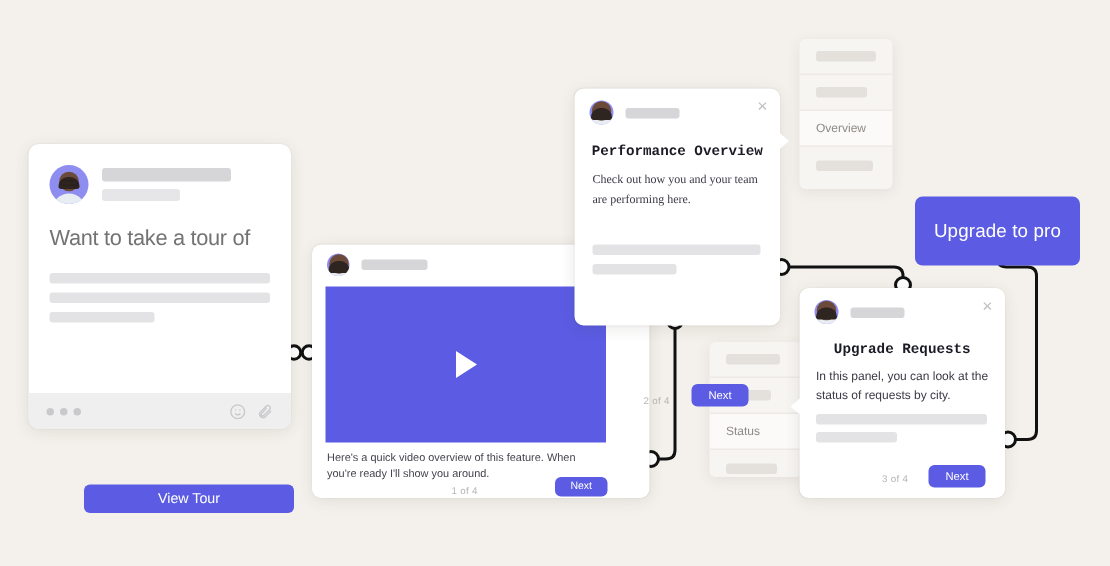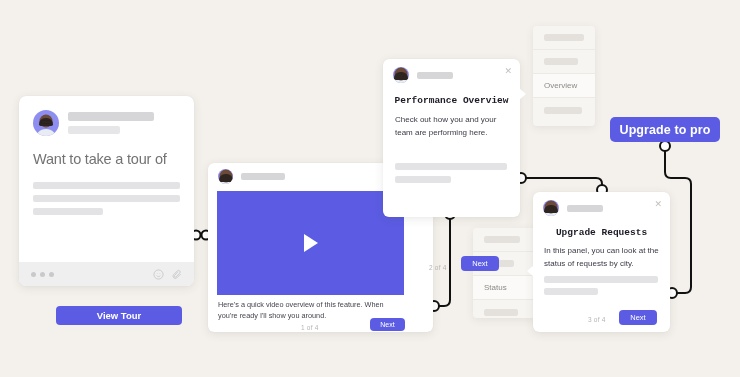--- a/index.html
+++ b/index.html
@@ -43,21 +43,21 @@
   #card-tour .hdr .lines{padding-top:2px;}
   #card-tour .hdr .l1{width:86px;height:9px;margin-bottom:5px;}
   #card-tour .hdr .l2{width:52px;height:8px;}
   #card-tour h2{margin:14px 14px 0 14px;font-size:14.5px;line-height:19px;
                 font-weight:normal;color:#737373;letter-spacing:-.2px;}
   #card-tour .body-lines{margin:13px 14px 0 14px;}
   #card-tour .body-lines div{height:7px;border-radius:2px;margin-bottom:6px;background:#e3e3e5;}
   #card-tour .bl1{width:147px;}
   #card-tour .bl2{width:147px;}
   #card-tour .bl3{width:70px;}
-  #card-tour .viewtour{position:absolute;left:37px;top:210px;width:126px;height:19px;font-size:9.5px;font-weight:bold;}
+  #card-tour .viewtour{position:absolute;left:37px;top:227px;width:140px;height:19px;font-size:9.5px;}
   #card-tour .footer{position:absolute;left:0;bottom:0;width:175px;height:24px;
                      background:#efefef;border-radius:0 0 7px 7px;display:flex;
                      align-items:center;justify-content:space-between;padding:0 12px;box-sizing:border-box;}
   .dots{display:flex;gap:4px;}
   .dots i{width:5px;height:5px;border-radius:50%;background:#c9c9cc;display:block;}
   .ficons{display:flex;gap:7px;align-items:center;color:#c9c9cc;}
 
   
   #card-video{left:208px;top:163px;width:225px;height:169px;}
   #card-video .hdr{display:flex;align-items:center;gap:8px;padding:6px 10px 6px 10px;}
@@ -72,21 +72,21 @@
   #card-video .pg{position:absolute;left:93px;top:161px;}
   #card-video .next{position:absolute;left:162px;top:155px;width:35px;height:13px;font-size:7px;}
 
   
   #card-perf{left:383px;top:59px;width:137px;height:158px;}
   #card-perf .hdr{display:flex;align-items:center;gap:8px;padding:8px 10px 0 10px;}
   #card-perf .hdr .av{width:16px;height:16px;}
   #card-perf .hdr .l1{width:36px;height:7px;}
   #card-perf .closeX{right:8px;top:8px;}
   #card-perf .ctitle{margin:12px 0 0 0;text-align:center;font-size:9.5px;color:#1b1b26;}
-  #card-perf .cbody{margin:8px 12px 0 12px;font-size:8px;line-height:12.5px;}
+  #card-perf .cbody{margin:8px 12px 0 12px;font-size:8px;line-height:12.5px;font-family:Liberation Serif, serif;}
   #card-perf .sk1{position:absolute;left:12px;top:104px;width:112px;height:7px;background:#e3e3e5;border-radius:2px;}
   #card-perf .sk2{position:absolute;left:12px;top:117px;width:56px;height:7px;background:#e3e3e5;border-radius:2px;}
   #card-perf .pg{position:absolute;left:46px;top:205px;}
   #card-perf .next{position:absolute;left:78px;top:197px;width:38px;height:15px;font-size:7.5px;}
   #card-perf .tail{position:absolute;right:-6px;top:29px;width:0;height:0;
         border-left:7px solid #fff;border-top:6px solid transparent;border-bottom:6px solid transparent;}
 
   
   #card-status{left:533px;top:192px;width:137px;height:140px;}
   #card-status .hdr{display:flex;align-items:center;gap:8px;padding:8px 10px 0 10px;}
@@ -108,22 +108,22 @@
   .menu .row{height:24px;display:flex;align-items:center;padding:0 11px;
              border-bottom:1px solid #edeae6;box-sizing:border-box;}
   .menu .row:last-child{border-bottom:none;}
   .menu .row .bar{height:7px;border-radius:2px;background:#e4e1dd;}
   .menu .row.sel{background:#fbfaf8;}
   .menu .row .lbl{font-size:8px;color:#8d8a86;}
   #menu-overview{left:533px;top:26px;width:62px;height:100px;}
   #menu-status{left:473px;top:228px;width:62px;height:90px;}
 
   
-  #upgrade{position:absolute;left:610px;top:117px;width:110px;height:25px;
-           font-size:12.5px;letter-spacing:.1px;border-radius:5px;font-weight:bold;}
+  #upgrade{position:absolute;left:610px;top:131px;width:110px;height:46px;
+           font-size:12.5px;letter-spacing:.1px;border-radius:5px;}
 
   
   #wires{position:absolute;left:0;top:0;width:740px;height:377px;pointer-events:none;}
 </style>
 </head>
 <body>
 
 <div id="stage">
 
   <svg id="wires" viewBox="0 0 740 377">

